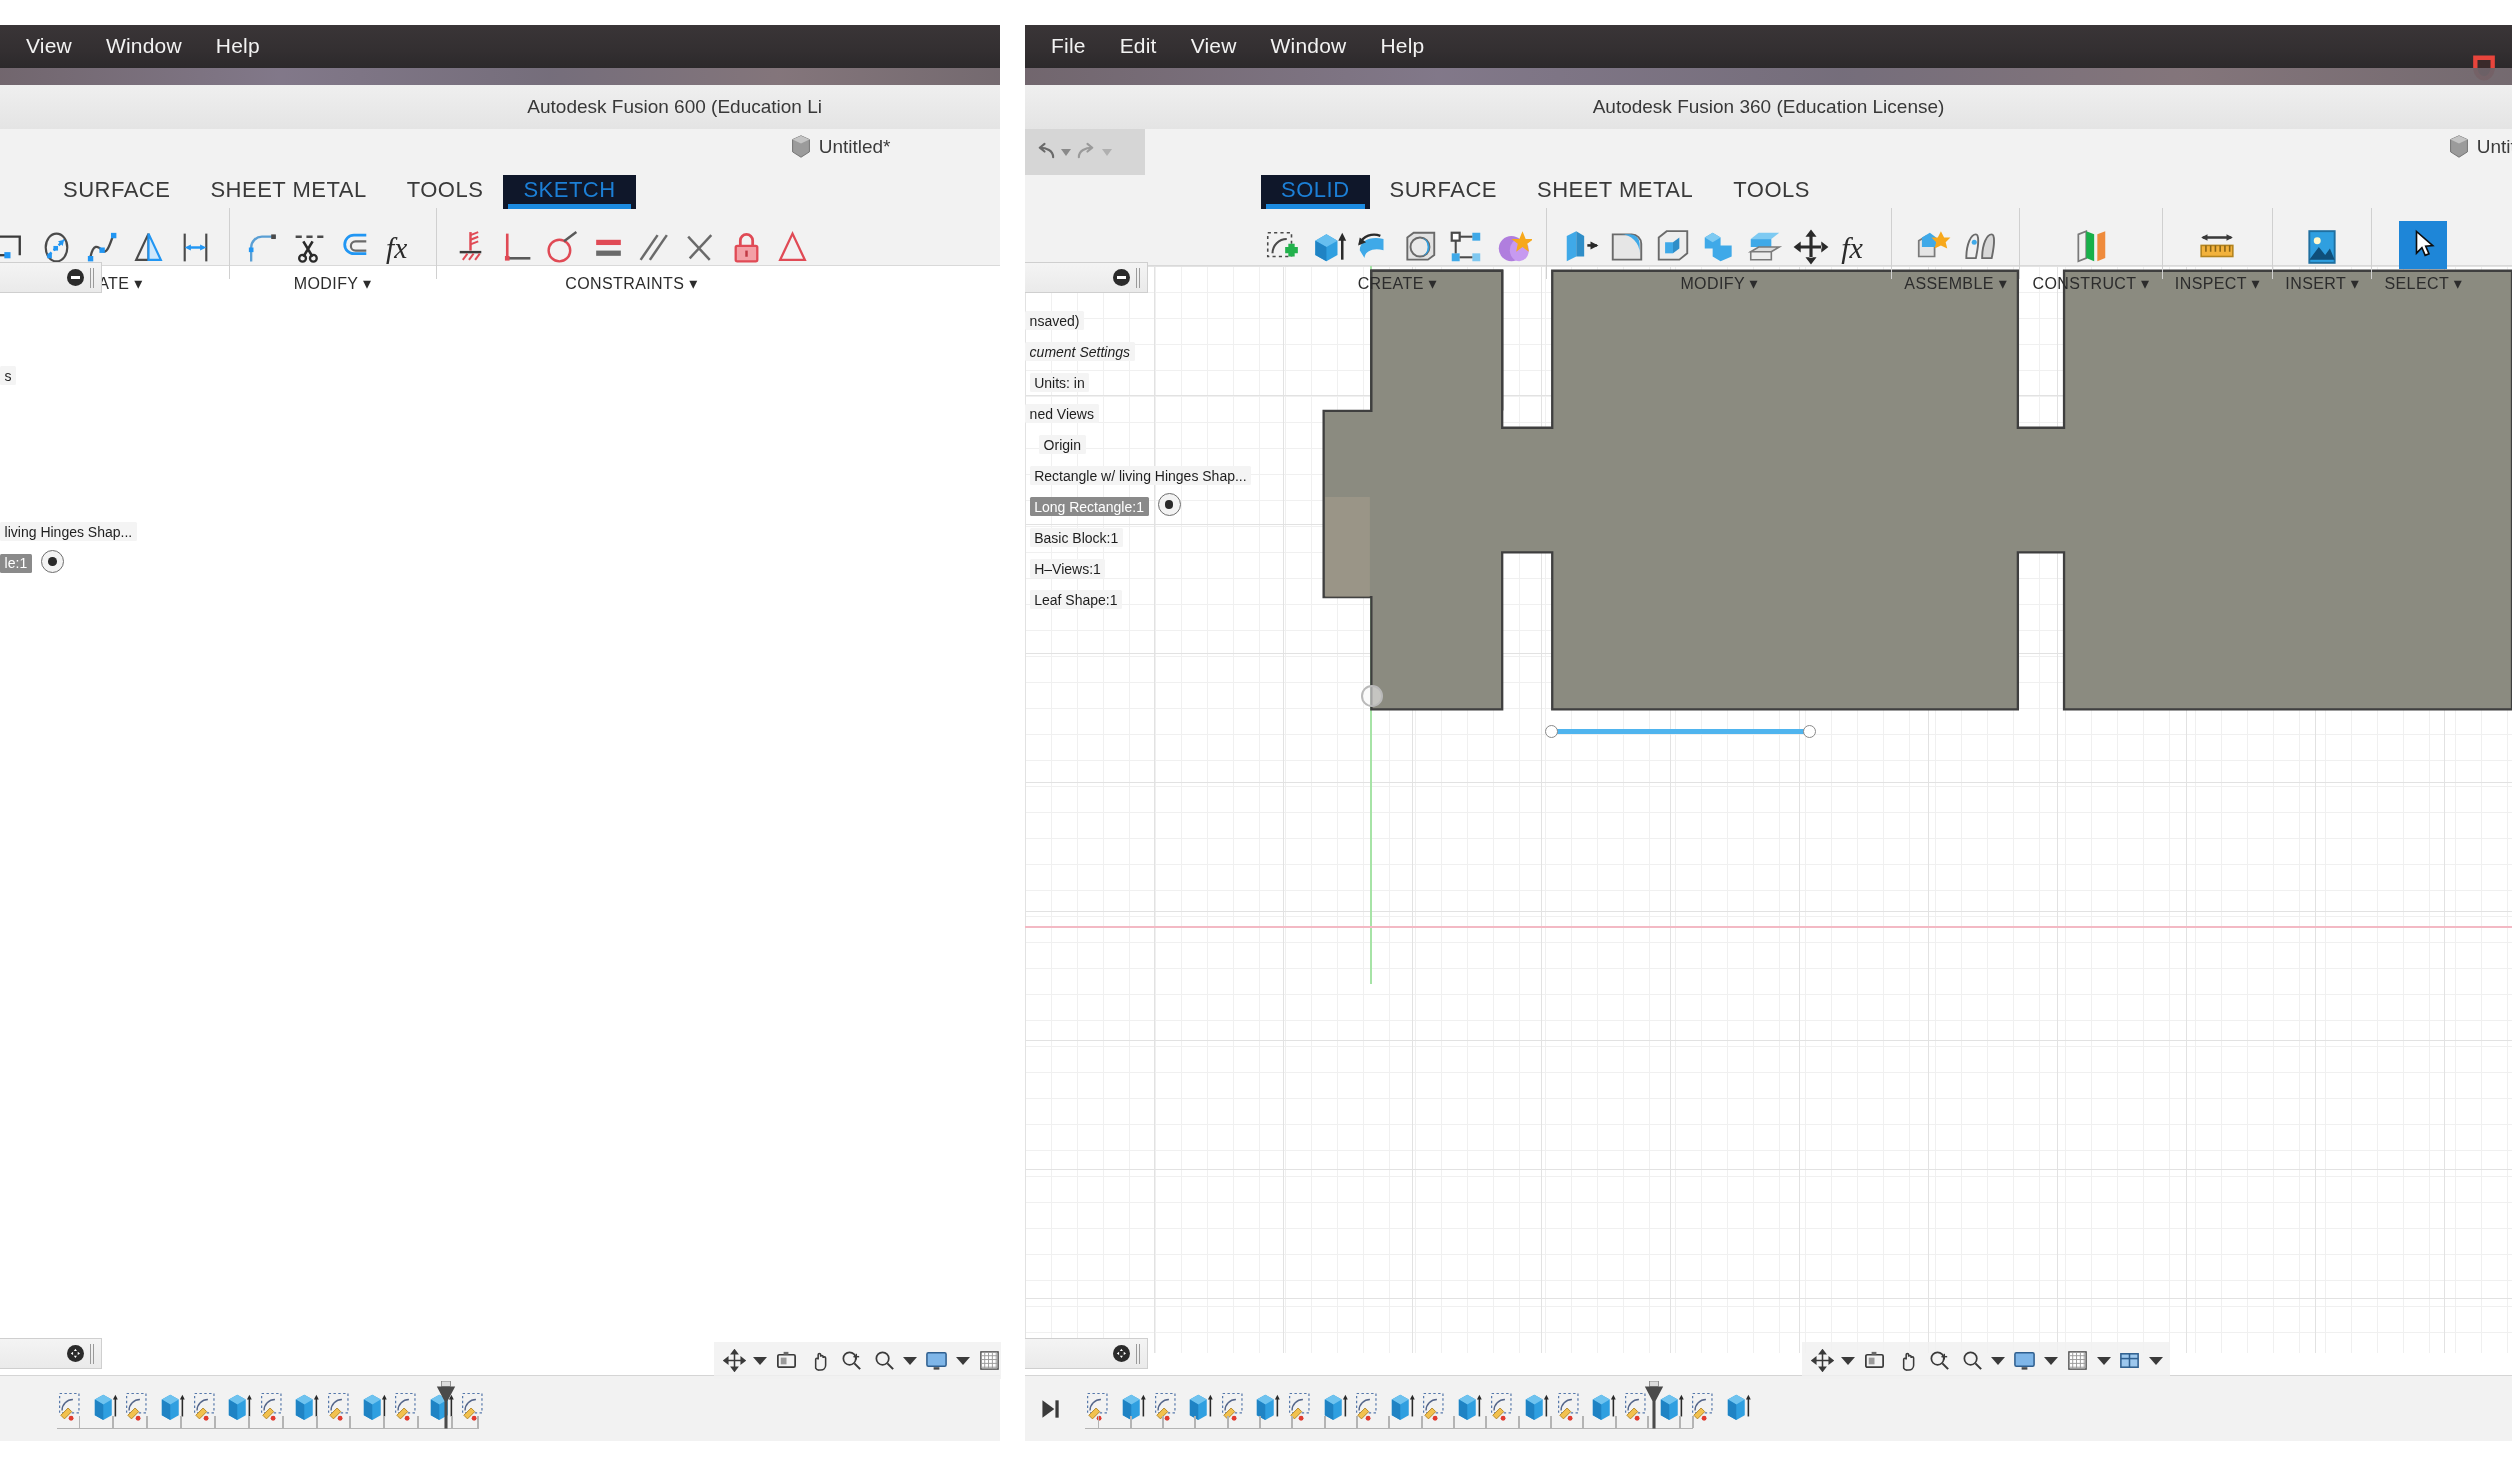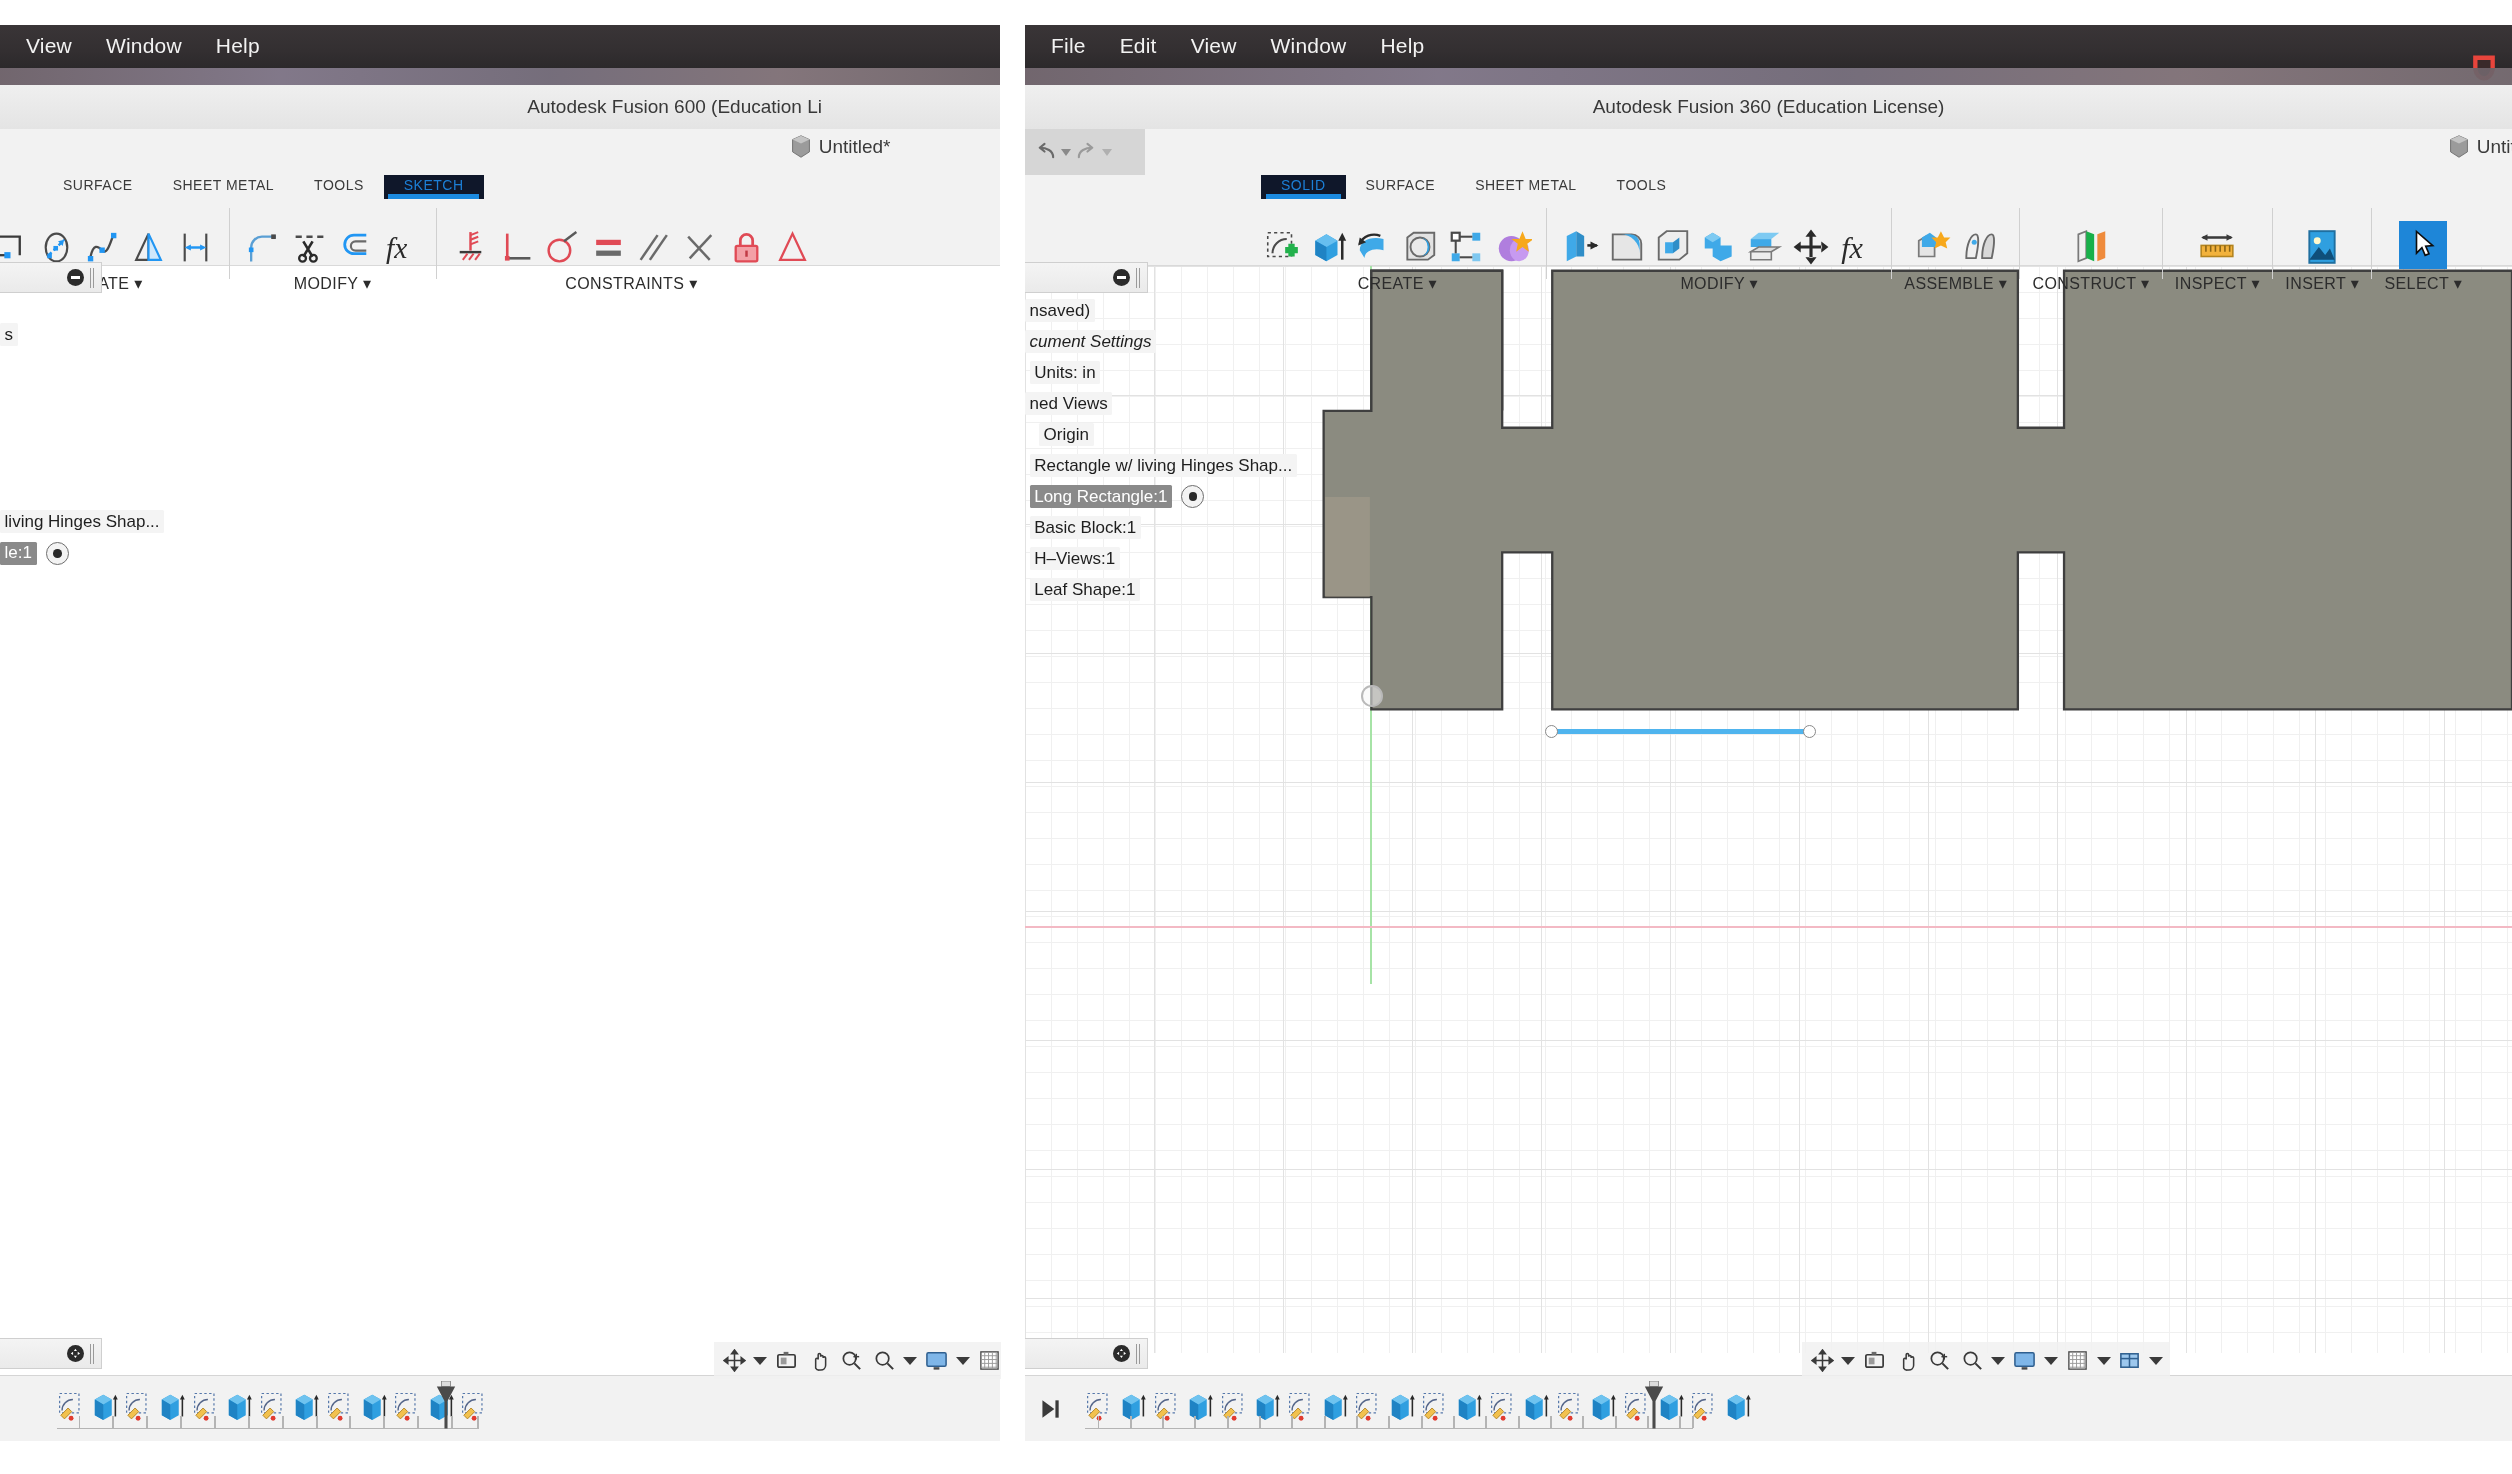--- a/index.html
+++ b/index.html
@@ -53,21 +53,21 @@
     background:#f2f2f2; border-bottom:0.8px solid #d9d9d9;
   }
   .doctab {
     position:absolute; display:flex; align-items:center; gap:7.7px;
     font-size:19px; color:#3b3b3b;
   }
   .doc-cube { width:20px; height:23px; display:block; }
 
   .tabrow { position:absolute; display:flex; align-items:flex-end; gap:0; }
   .tab {
-    font-size:14px; color:#3a3a3a; letter-spacing:0.5px;
+    font-size:22px; color:#3a3a3a; letter-spacing:0.5px;
     padding:2.3px 20px 6.2px; position:relative; white-space:nowrap;
   }
   .tab.active { color:#1c7fd6; background:#0f172a; }
   .tab.active::after{
     content:""; position:absolute; left:4.6px; right:4.6px; bottom:0; height:5.4px; background:#1b8ae0;
   }
 
   .panelgroup { position:absolute; display:flex; align-items:flex-end; }
   .panel { display:flex; flex-direction:column; align-items:center; position:relative; padding:0 4.6px; }
   .panel-icons { display:flex; align-items:flex-end; gap:3.1px; height:54px; }
@@ -96,21 +96,21 @@
   .browser { position:absolute; z-index:6; }
   .browser-head {
     background:linear-gradient(180deg,#f4f4f4,#eaeaea);
     border:0.8px solid #cfcfcf; height:31px; display:flex; align-items:center;
     justify-content:flex-end; padding-right:4.6px; gap:6.2px;
   }
   .dot-btn { width:17px;height:17px;border-radius:50%;background:#2b2b2b; display:flex;align-items:center;justify-content:center;}
   .dot-btn i { display:block; width:9.2px; height:2.3px; background:#fff; }
   .grip { width:6.2px; height:20px; background:
      repeating-linear-gradient(to right,#9a9a9a 0 0.8px, transparent 0.8px 3.1px); }
-  .trow { height:31px; display:flex; align-items:flex-start; font-size:17px; color:#1e1e1e; white-space:nowrap; }
+  .trow { height:31px; display:flex; align-items:flex-end; font-size:14px; color:#1e1e1e; white-space:nowrap; }
   .trow span.lbl { background:#f4f4f4; padding:1.5px 4.6px; border-radius:1.5px; }
   .trow.sel span.lbl { background:#8a8a8a; color:#ffffff; }
   .eye { width:23px;height:23px;border-radius:50%;border:1.5px solid #6e6e6e;
          display:inline-flex; align-items:center; justify-content:center; margin-left:9.2px; background:#f3f3f3;}
   .eye i { width:8.5px;height:8.5px;border-radius:50%;background:#2a2a2a; display:block;}
 
   
   .navbar { position:absolute; display:flex; align-items:center; gap:1.5px;
             background:rgba(240,240,240,.82); padding:3.1px 4.6px; z-index:7;}
   .navbar .nb { width:31px;height:31px;display:flex;align-items:center;justify-content:center;}

